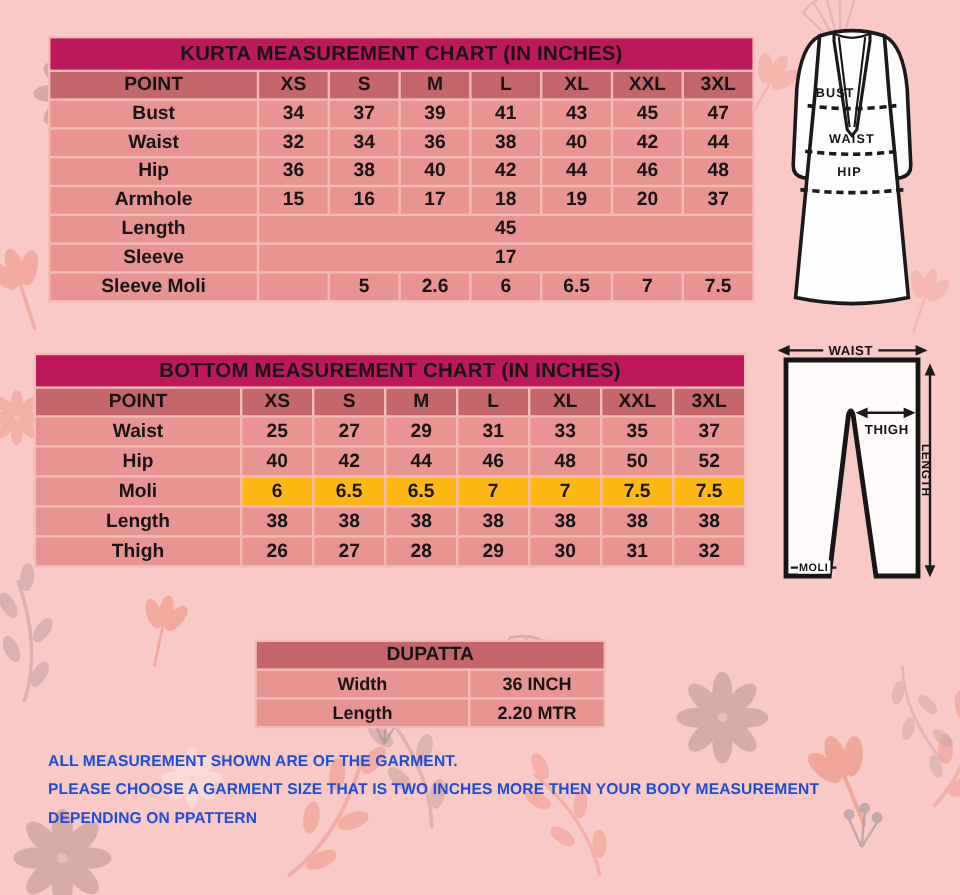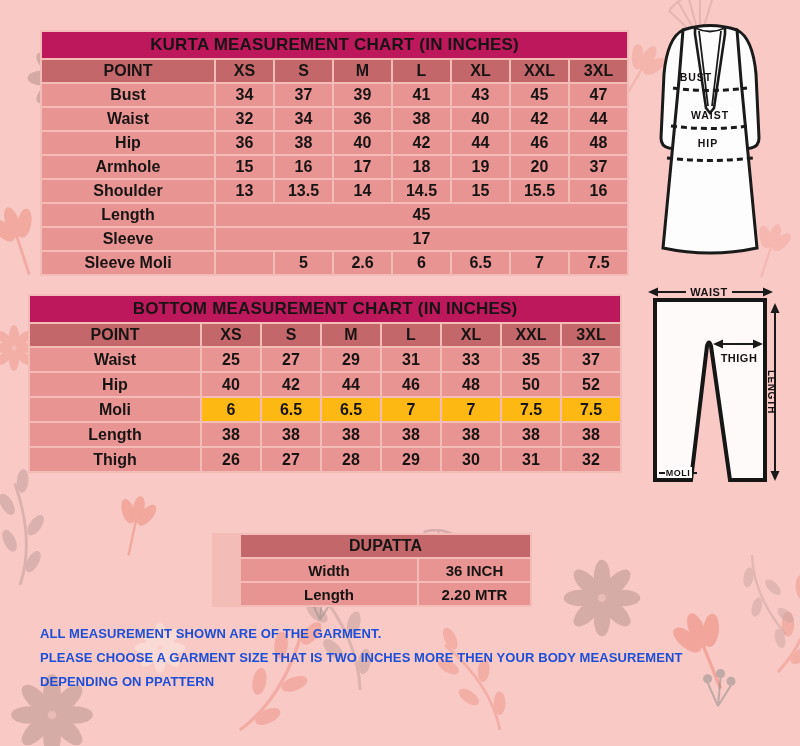--- a/index.html
+++ b/index.html
@@ -159,30 +159,20 @@
       <td class="pt">Armhole</td>
       <td class="val">15</td>
       <td class="val">16</td>
       <td class="val">17</td>
       <td class="val">18</td>
       <td class="val">19</td>
       <td class="val">20</td>
       <td class="val">37</td>
     </tr>
     <tr>
-      <td class="pt">Shoulder</td>
-      <td class="val">13</td>
-      <td class="val">13.5</td>
-      <td class="val">14</td>
-      <td class="val">14.5</td>
-      <td class="val">15</td>
-      <td class="val">15.5</td>
-      <td class="val">16</td>
-    </tr>
-    <tr>
       <td class="pt">Length</td>
       <td class="val" colspan="7">45</td>
     </tr>
     <tr>
       <td class="pt">Sleeve</td>
       <td class="val" colspan="7">17</td>
     </tr>
     <tr>
       <td class="pt">Sleeve Moli</td>
       <td class="val"></td>
@@ -267,21 +257,21 @@
       <td class="val">27</td>
       <td class="val">28</td>
       <td class="val">29</td>
       <td class="val">30</td>
       <td class="val">31</td>
       <td class="val">32</td>
     </tr>
     </tbody>
   </table>
 
-  <table class="chart dupatta" style="left:212px;top:533px;padding-left:27px;">
+  <table class="chart dupatta" style="left:212px;top:533px;">
     <colgroup>
         <col style="width:176px">
         <col style="width:111px">
       </colgroup>
     <tbody>
     <tr class="headrow">
       <th colspan="2">DUPATTA</th>
     </tr>
     <tr>
       <td class="pt">Width</td>

